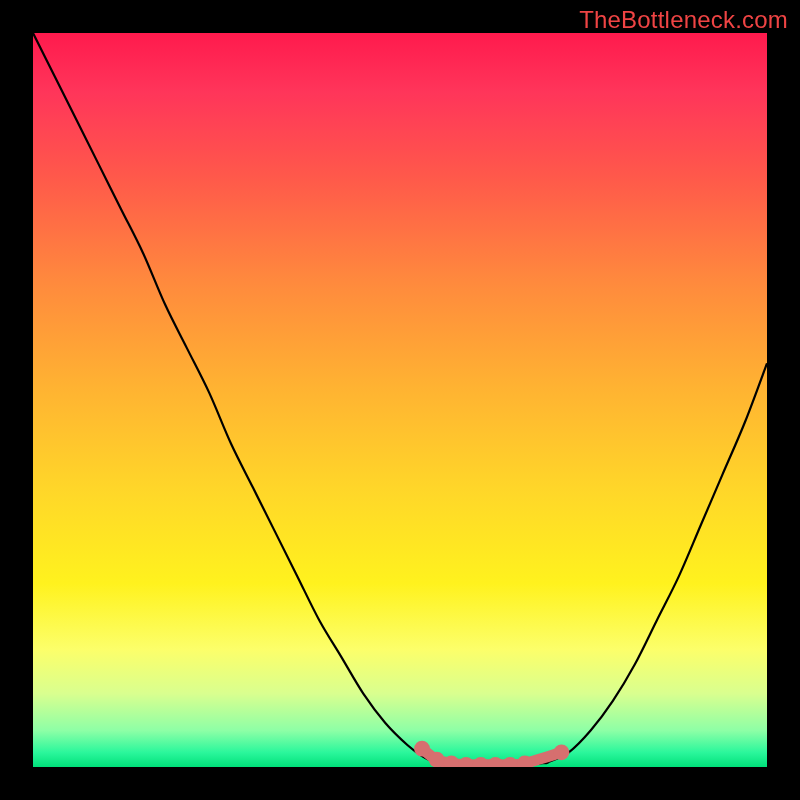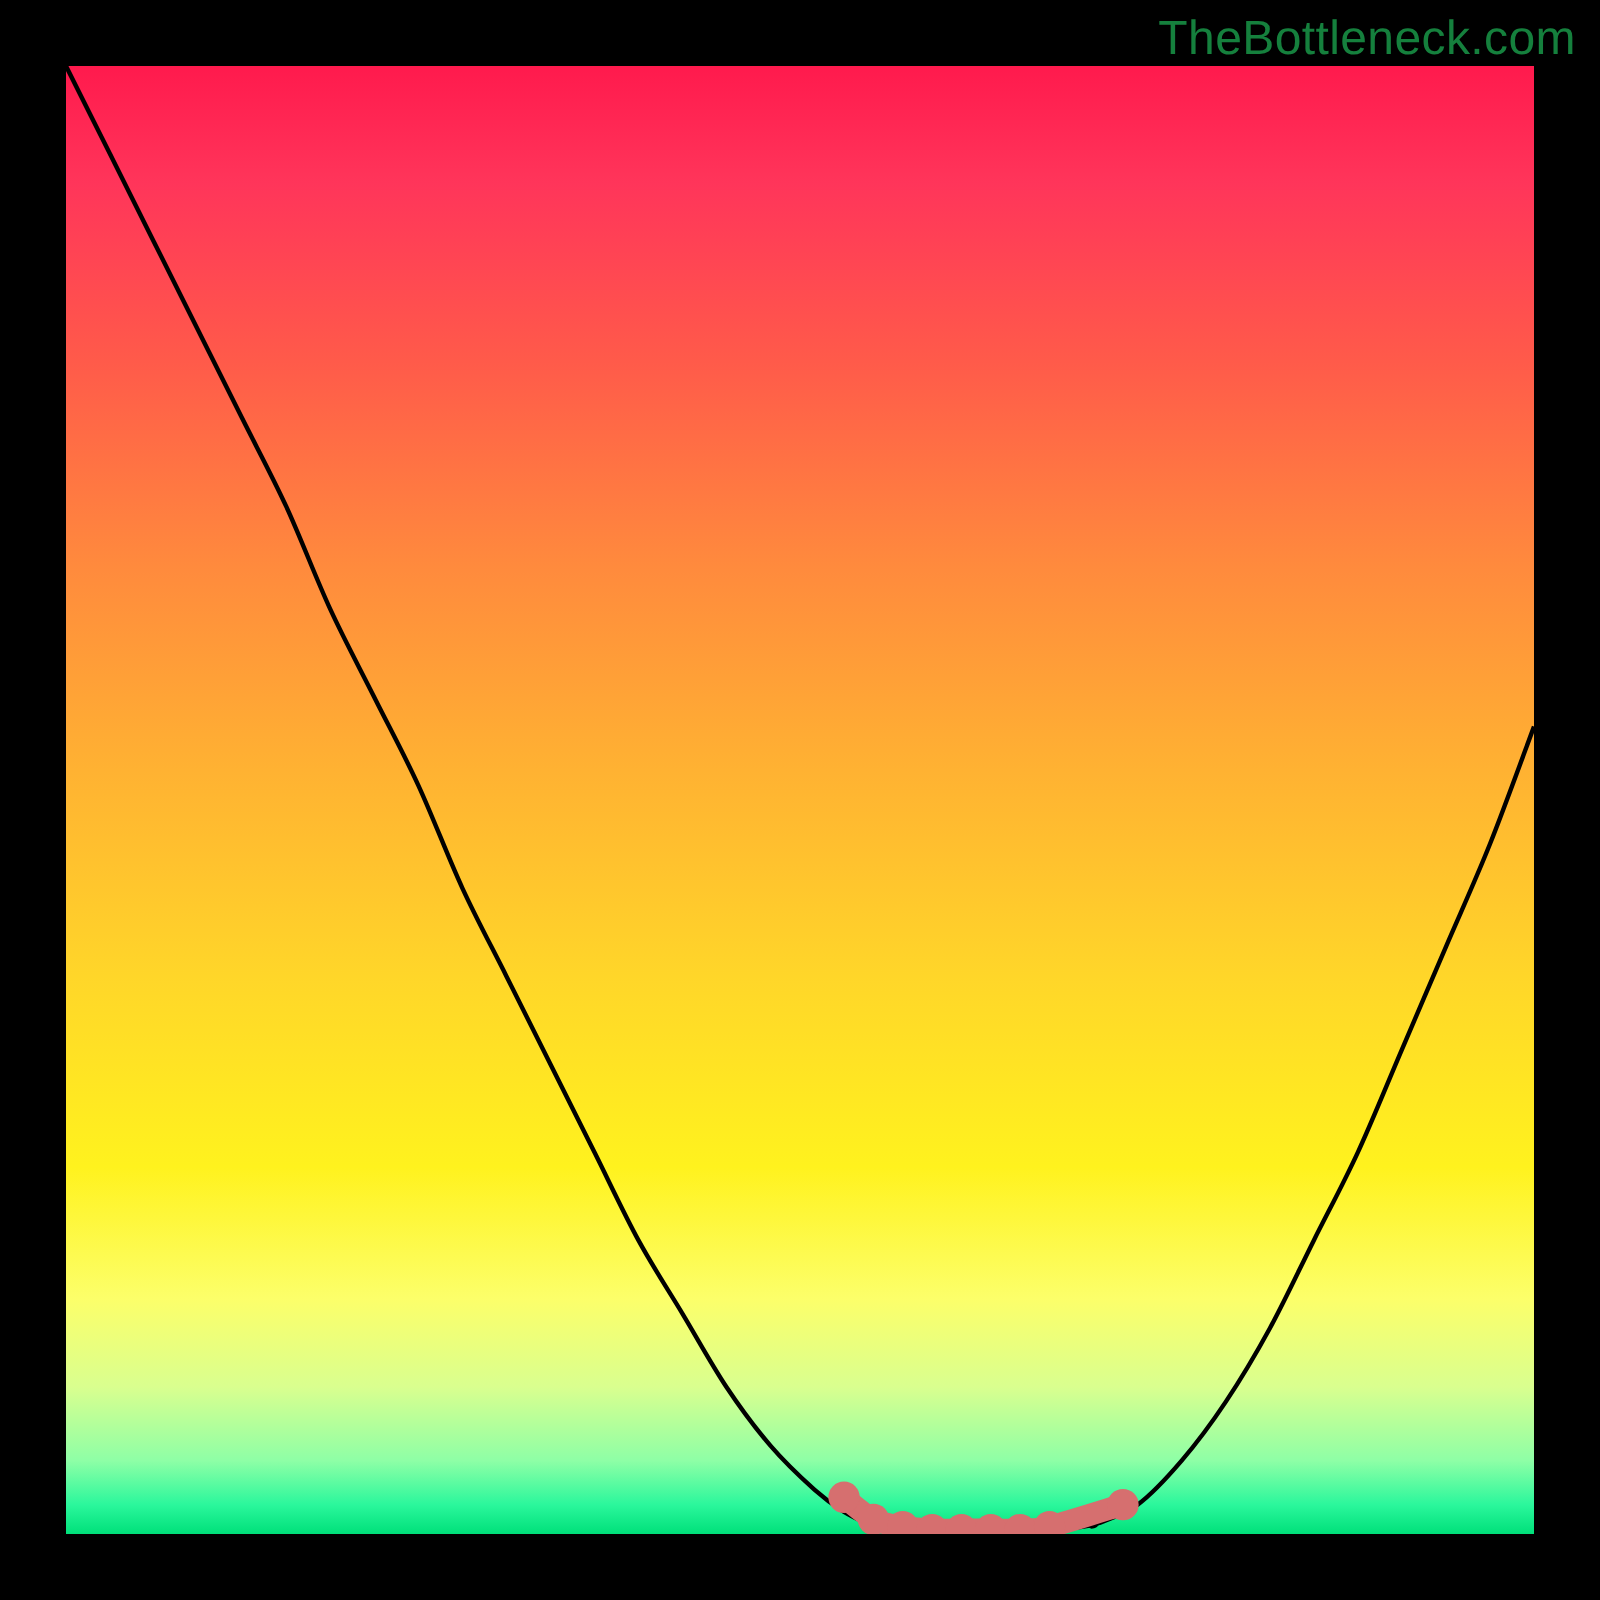--- a/index.html
+++ b/index.html
@@ -37,21 +37,21 @@
       #8effa6 95%,
       #2bf79c 98%,
       #00e07a 100%);
   }
   .attrib {
     position: absolute;
     top: 6px;
     right: 12px;
     font-family: Arial, Helvetica, sans-serif;
     font-size: 24px;
-    color: #15803d;
+    color: #ef4444;
     letter-spacing: 0.2px;
   }
   svg.curves {
     position: absolute;
     left: 0;
     top: 0;
   }
 </style>
 </head>
 <body>

